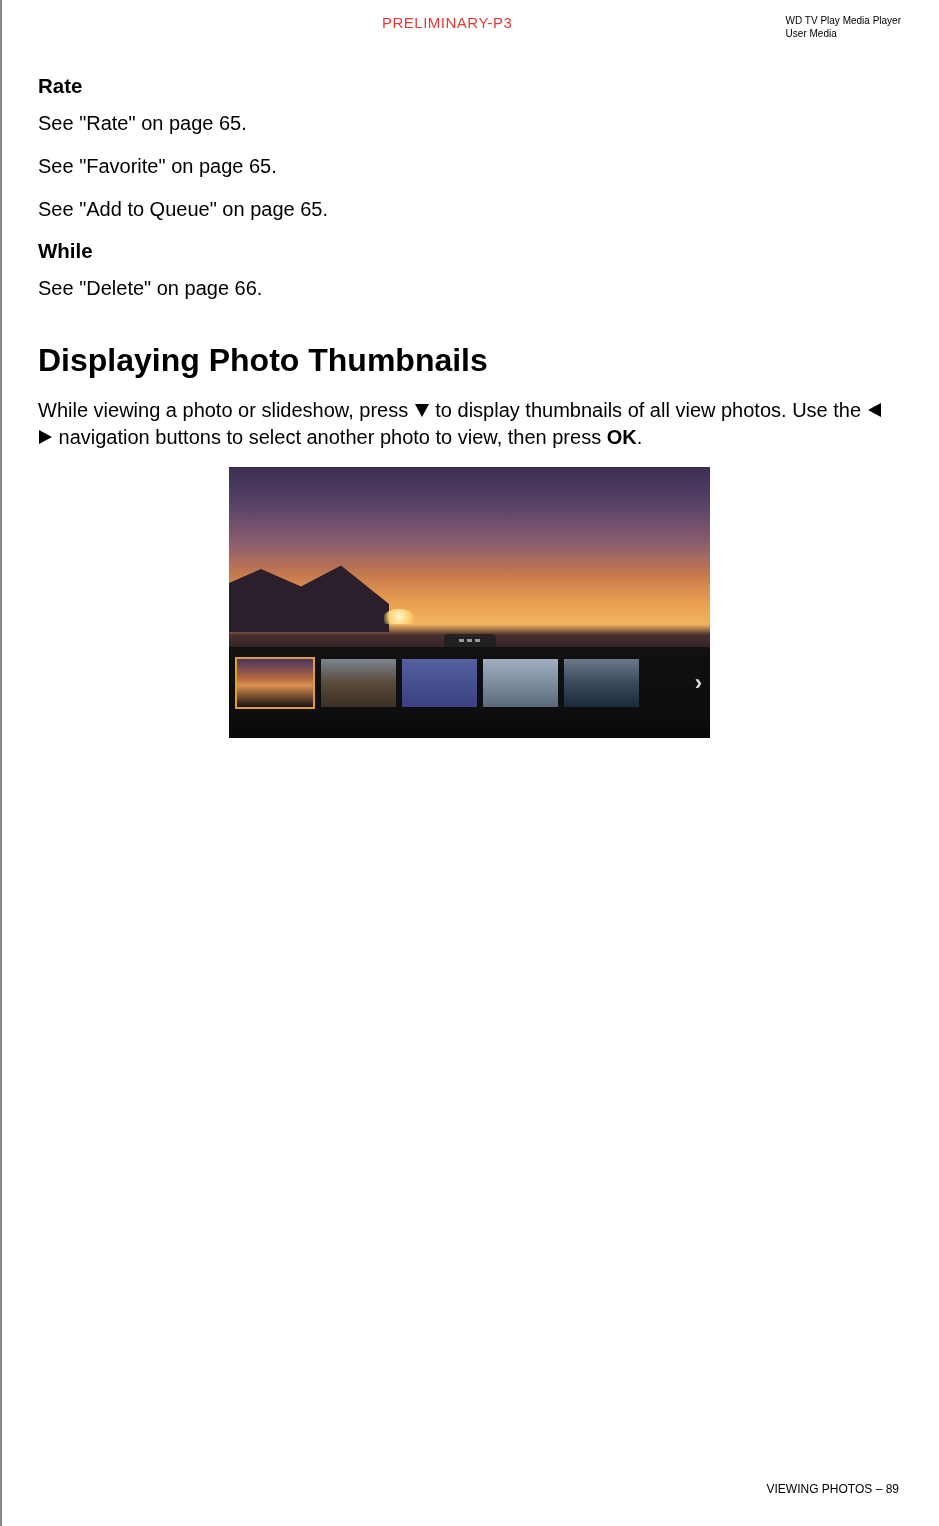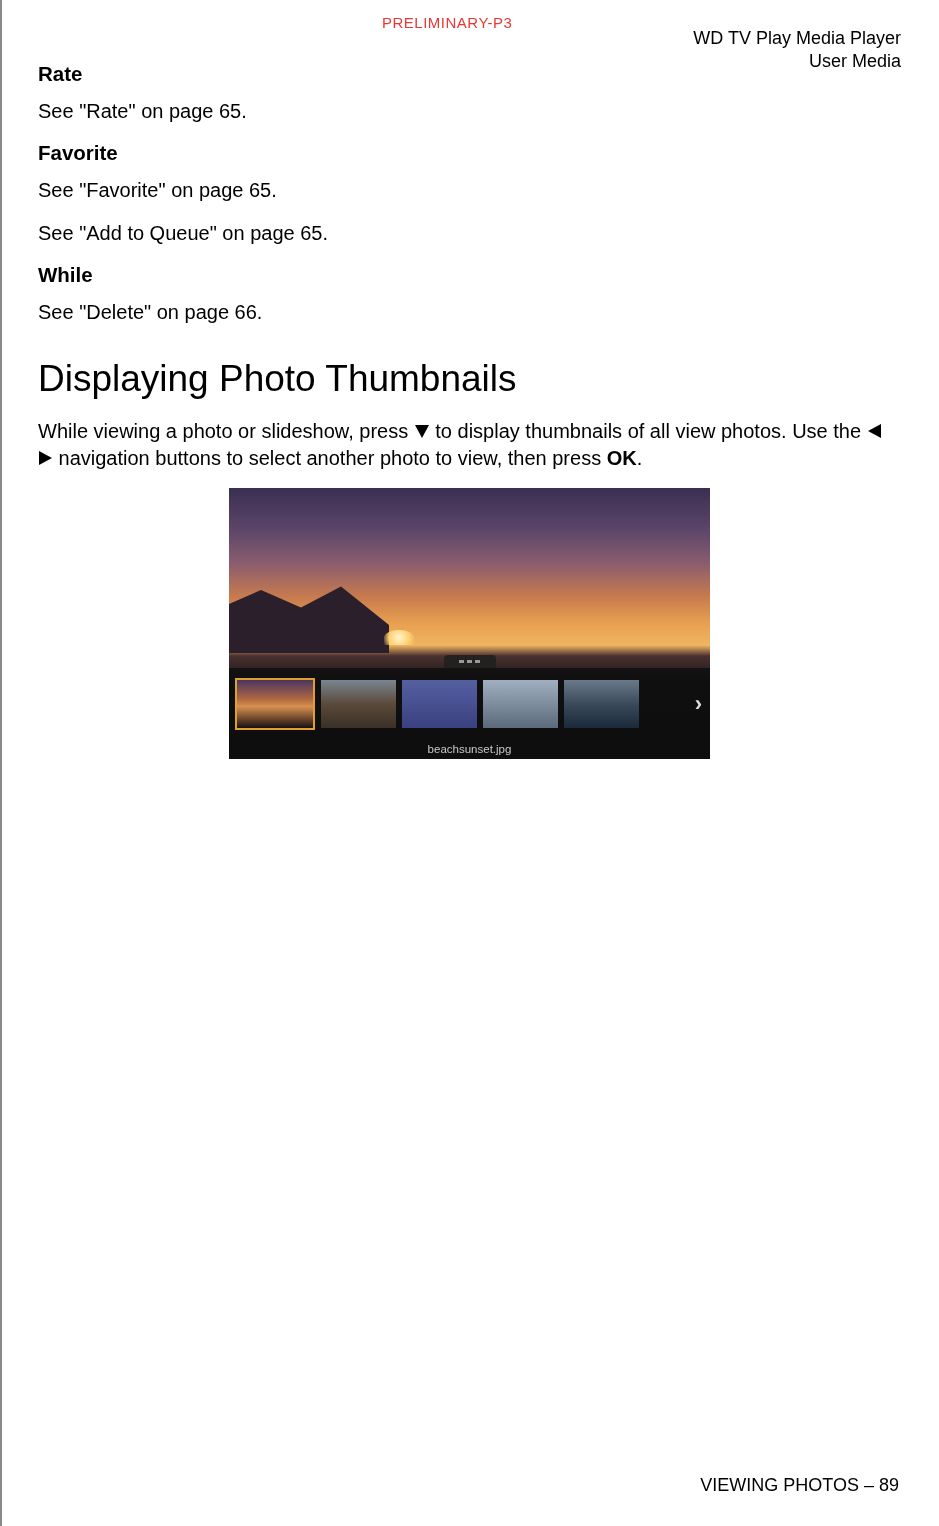--- a/index.html
+++ b/index.html
@@ -19,47 +19,46 @@
       position: absolute;
       top: 14px;
       left: 360px;
       color: #e53935;
       font-size: 15px;
       letter-spacing: 0.5px;
       margin-left: 20px;
     }
     .header-device {
       position: absolute;
-      top: 27px;
+      top: 14px;
       right: 38px;
-      text-align: right;
-      font-size: 18px;
+      font-size: 10px;
       line-height: 1.3;
     }
     .content {
       position: absolute;
       top: 58px;
       left: 36px;
       right: 38px;
     }
     .sub-heading {
       font-weight: bold;
       font-size: 20.5px;
       margin-bottom: 12px;
-      margin-top: 4px;
+      margin-top: 16px;
     }
     .body-text {
       font-size: 20px;
       margin-bottom: 16px;
       line-height: 1.35;
     }
     .section-heading {
-      font-weight: normal;
-      font-size: 37px;
-      margin-top: 32px;
+      font-weight: bold;
+      font-size: 32px;
+      margin-top: 40px;
       margin-bottom: 18px;
     }
     .tri-down {
       display: inline-block;
       width: 0;
       height: 0;
       border-left: 7px solid transparent;
       border-right: 7px solid transparent;
       border-top: 13px solid #000;
       vertical-align: baseline;
@@ -197,42 +196,41 @@
       background: rgba(15,15,15,0.92);
       text-align: center;
       color: #c8c8c8;
       font-size: 11.5px;
       line-height: 19px;
     }
     .footer {
       position: absolute;
       bottom: 30px;
       right: 40px;
-      font-size: 18px;
+      font-size: 12px;
       margin-top: 16px;
     }
     .footer-page {
       font-weight: normal;
     }
   </style>
 </head>
 <body>
 
 <div class="header-preliminary">PRELIMINARY-P3</div>
 <div class="header-device">
   <div>WD TV Play Media Player</div>
   <div>User Media</div>
 </div>
 
 <div class="content">
 
   <div class="sub-heading">Rate</div>
   <div class="body-text">See "Rate" on page 65.</div>
 
-  <div class="sub-heading">Favorite</div>
   <div class="body-text">See "Favorite" on page 65.</div>
 
   <div class="body-text">See "Add to Queue" on page 65.</div>
 
   <div class="sub-heading">While</div>
   <div class="body-text">See "Delete" on page 66.</div>
 
   <div class="section-heading">Displaying Photo Thumbnails</div>
 
   <div class="body-text">
@@ -249,21 +247,20 @@
           <span></span>
       </div>
       <div class="thumb-bar">
         <div class="thumb selected"></div>
         <div class="thumb t2"></div>
         <div class="thumb t3"></div>
         <div class="thumb t4"></div>
         <div class="thumb t5"></div>
         <div class="thumb-next">›</div>
       </div>
-      <div class="thumb-caption">beachsunset.jpg</div>
     </div>
   </div>
 
 </div>
 
 <div class="footer">
   <span>VIEWING PHOTOS</span><span> – </span><span class="footer-page">89</span>
 </div>
 
 </body></html>

